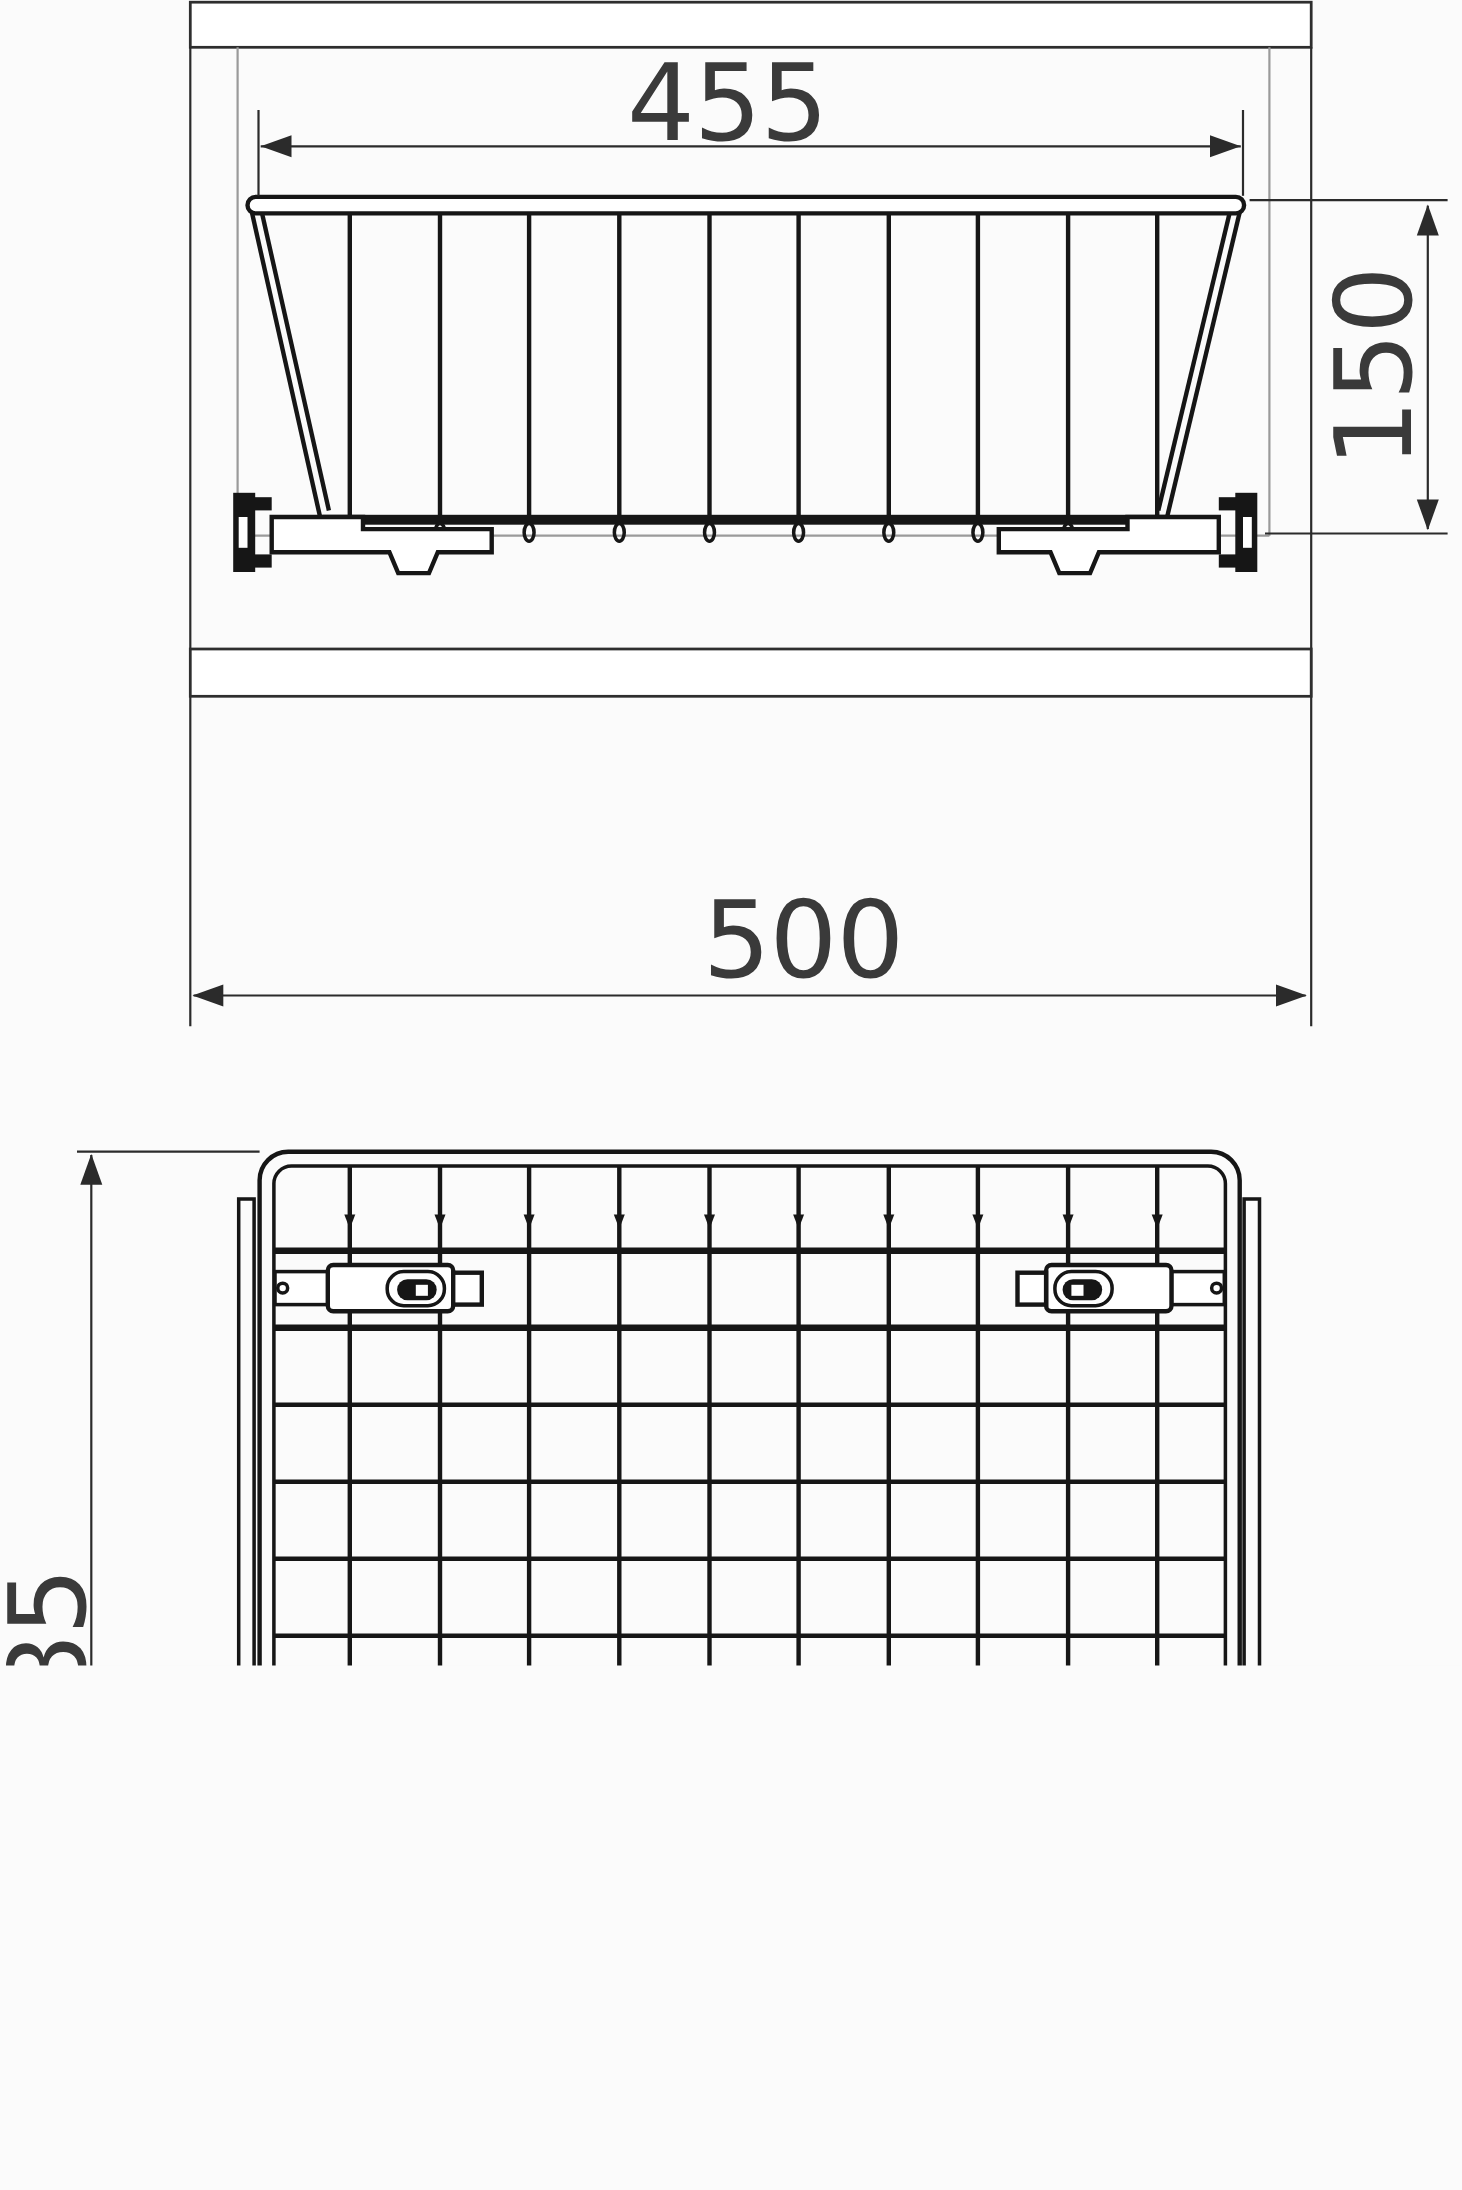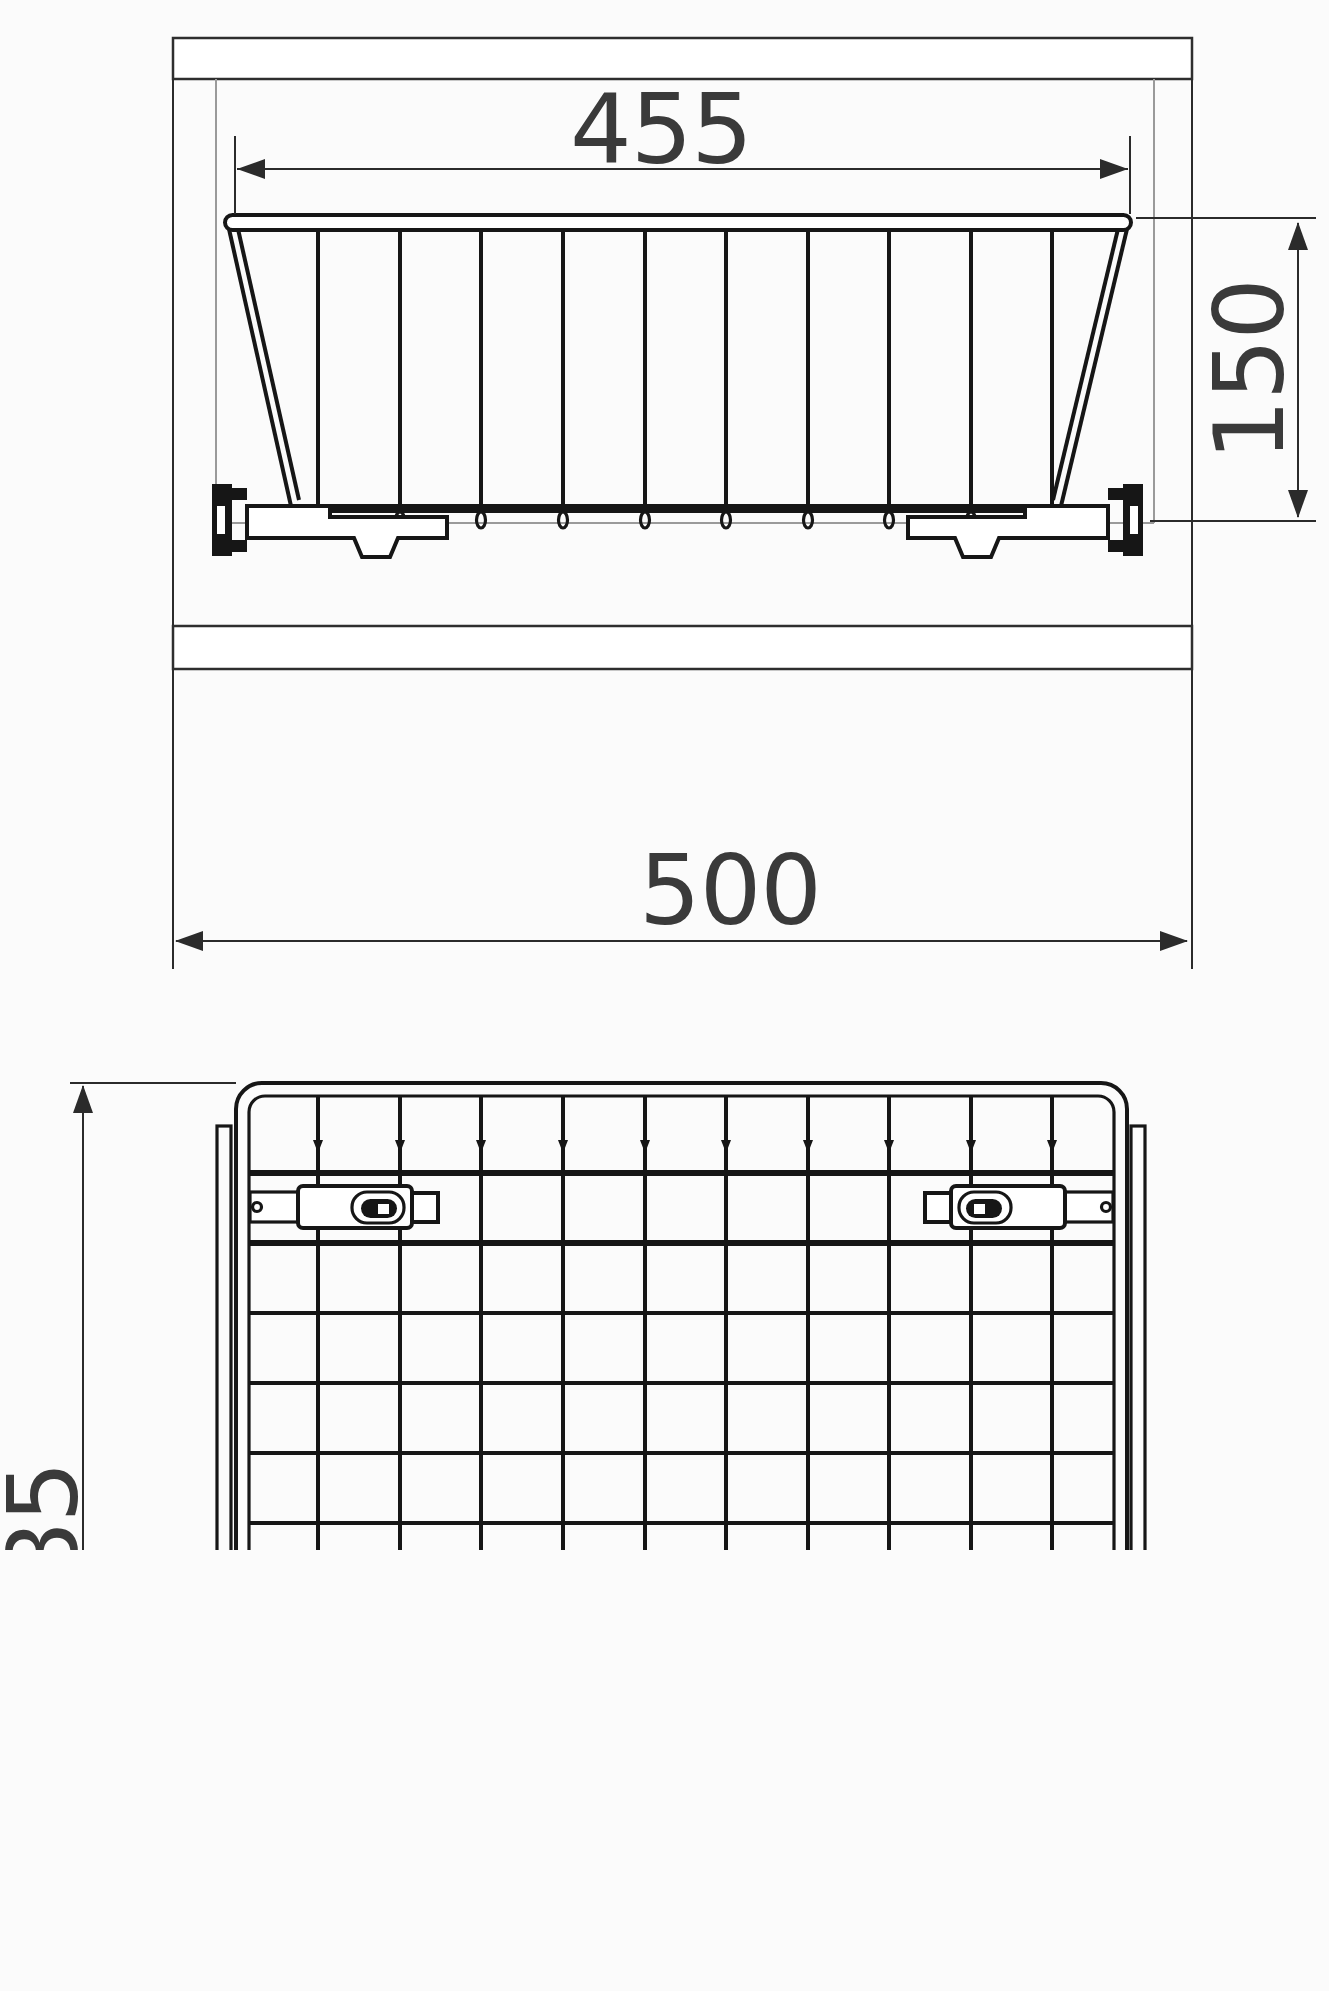--- a/index.html
+++ b/index.html
@@ -3,21 +3,21 @@
 <meta charset="utf-8">
 <style>
   :root{
     --line:#161616;
     --dim:#2b2b2b;
     --text:#3a3a3a;
     --light:#9a9a9a;
     --bg:#fbfbfb;
   }
   html,body{margin:0;padding:0;background:var(--bg);}
-  .sheet{width:1329px;height:1514px;position:relative;background:var(--bg);margin-top:36px;}
+  .sheet{width:1329px;height:1514px;position:relative;background:var(--bg);}
   svg{display:block;}
   .dim-text{
     font-family:"DejaVu Sans","Liberation Sans",sans-serif;
     font-size:97px;
     fill:var(--text);
     letter-spacing:-1px;
   }
   .thin{stroke:var(--dim);stroke-width:2;fill:none;}
   .gray{stroke:var(--light);stroke-width:2;fill:none;}
   .wire{stroke:var(--line);stroke-width:4;fill:none;}

